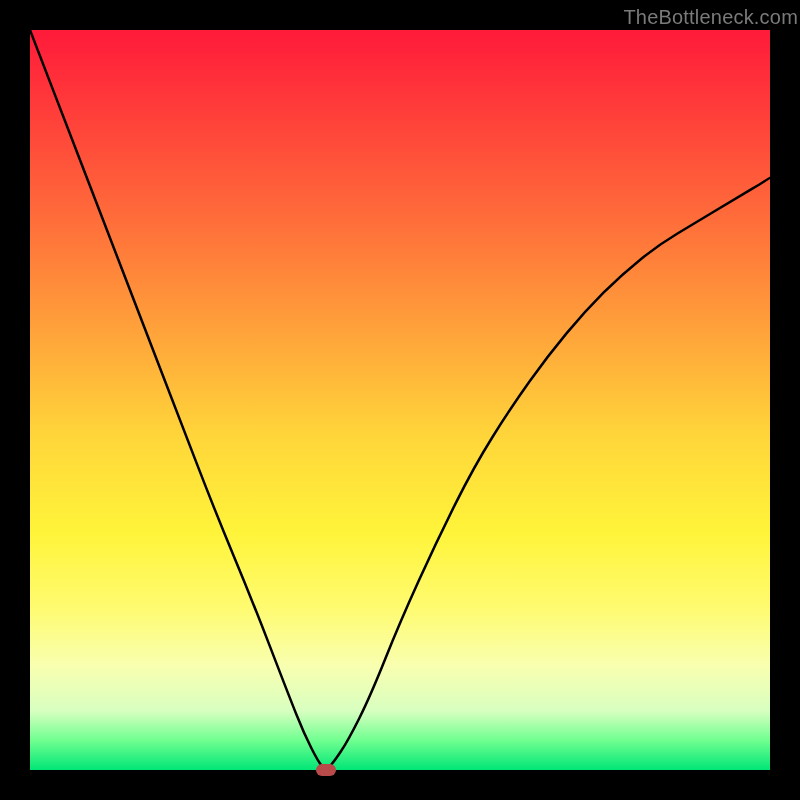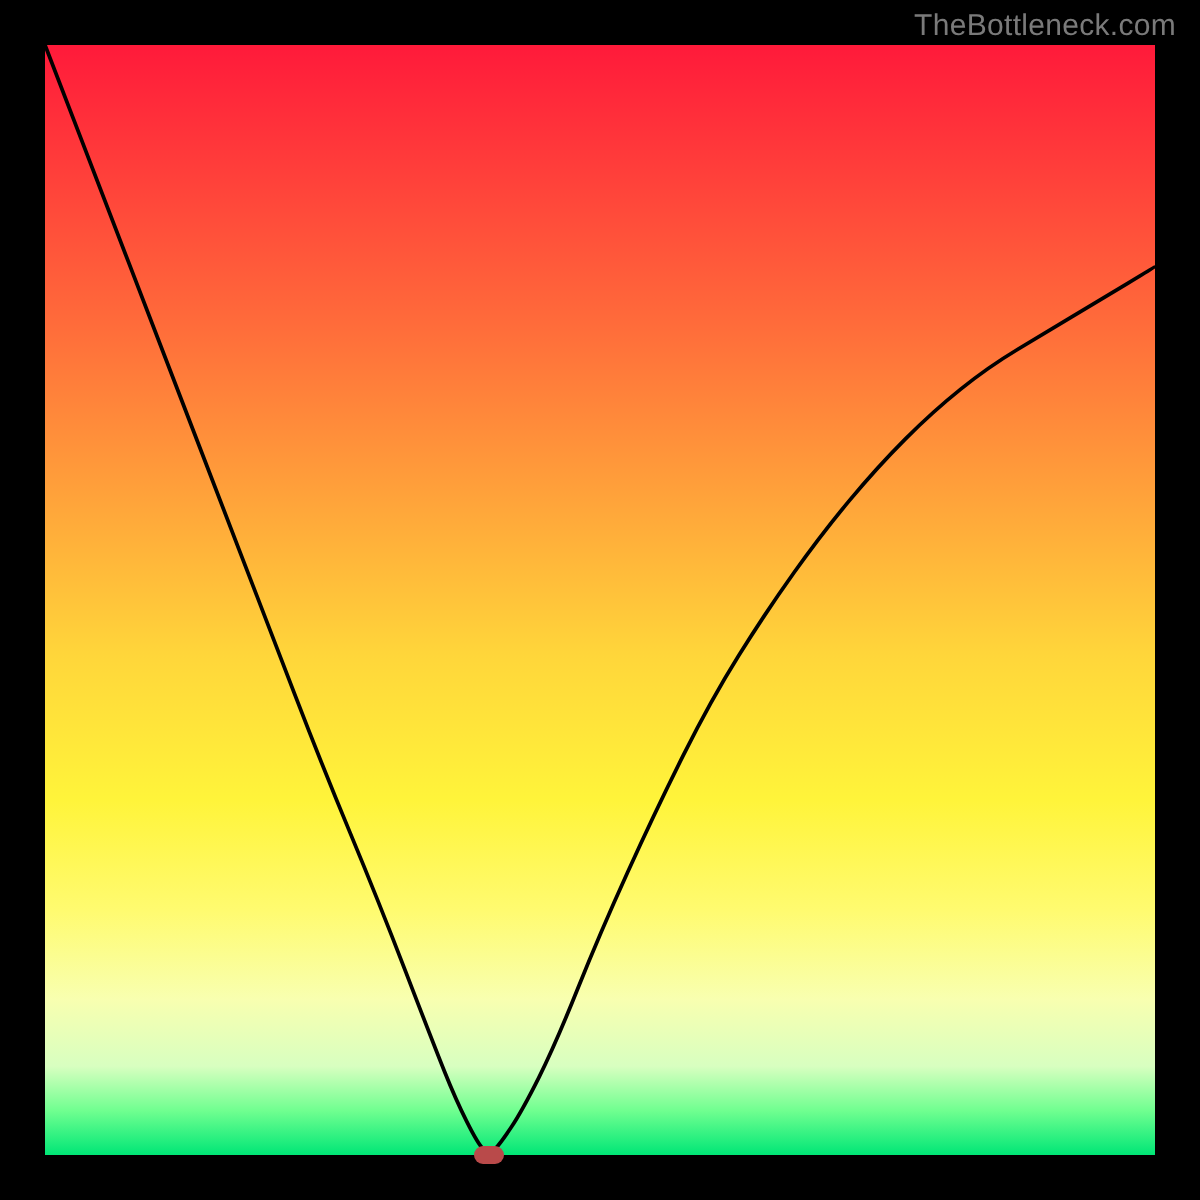--- a/index.html
+++ b/index.html
@@ -42,21 +42,21 @@
     position: absolute;
     width: 20px;
     height: 12px;
     border-radius: 6px;
     background: #b94a4a;
     transform: translate(-50%, -50%);
   }
   .watermark {
     position: absolute;
     top: 6px;
-    right: 16px;
+    right: 2px;
     font-family: Arial, Helvetica, sans-serif;
     font-size: 20px;
     color: #7a7a7a;
     letter-spacing: 0.2px;
   }
 </style>
 </head>
 <body>
 
 <div class="outer">

